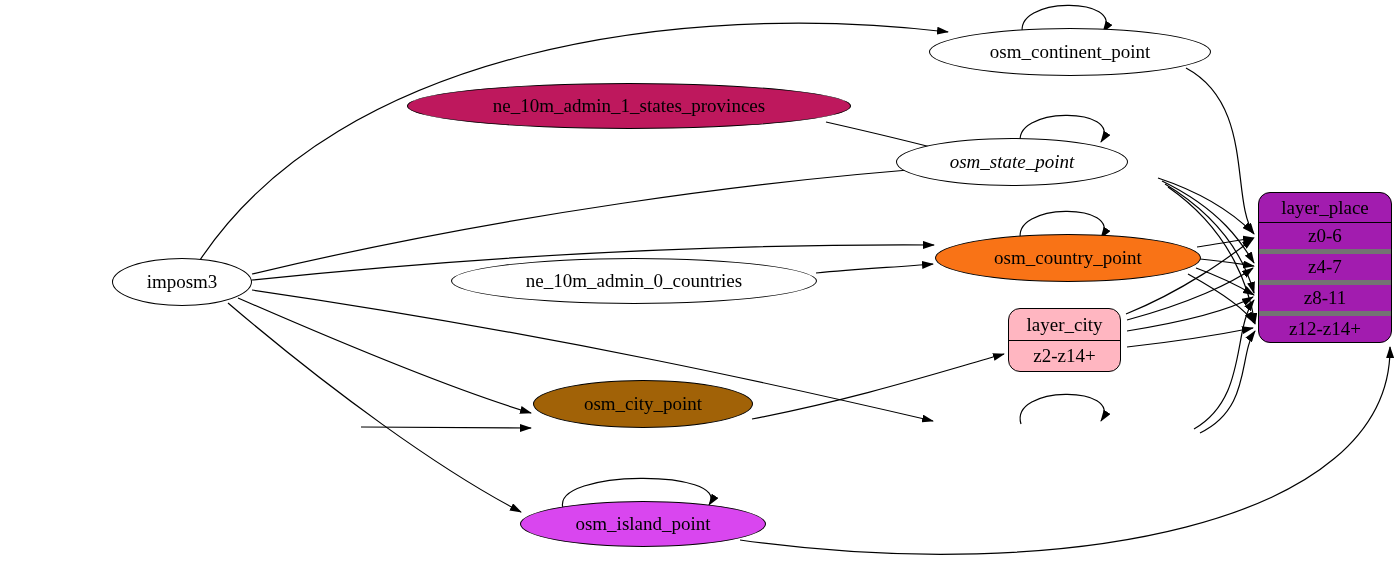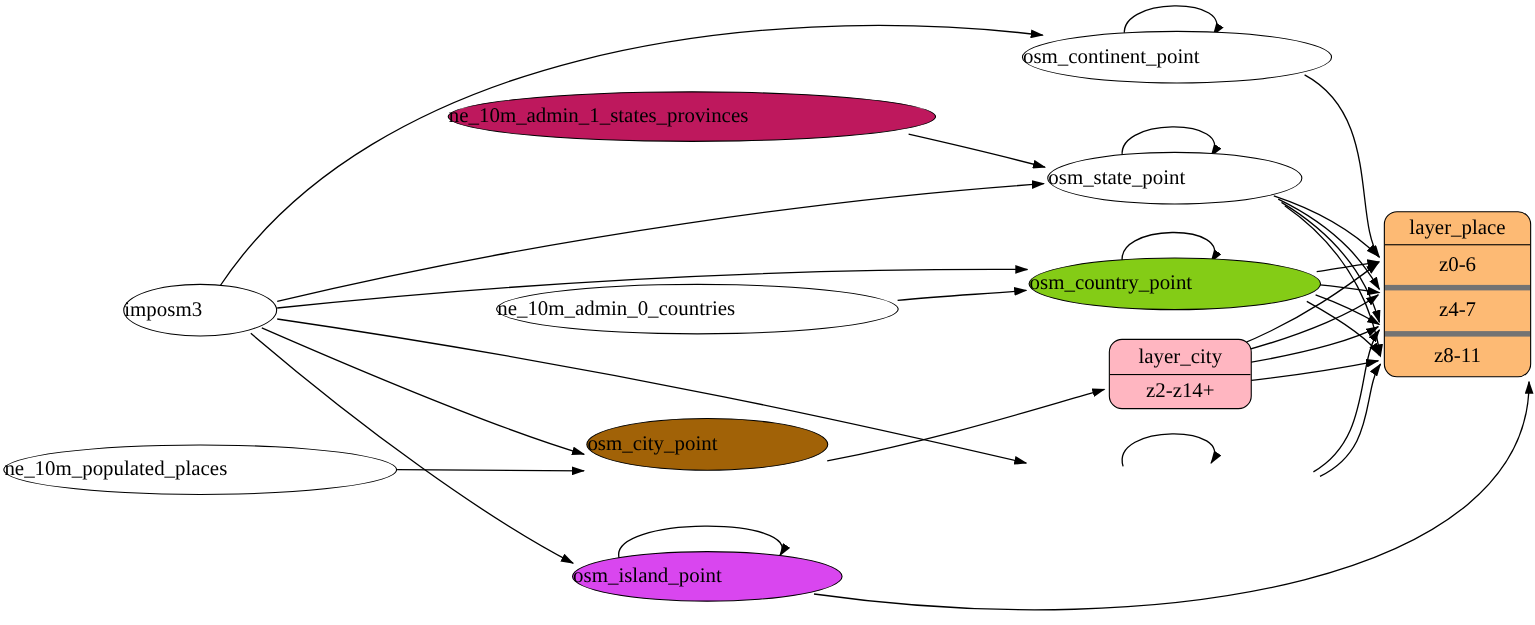--- a/index.html
+++ b/index.html
@@ -1,21 +1,21 @@
 <!DOCTYPE html>
 <html><head>
 <meta charset="utf-8">
 <style>
   html,body{margin:0;padding:0;background:#ffffff;}
   #stage{position:relative;width:1395px;height:568px;background:#ffffff;
          font-family:"Liberation Serif",serif;color:#000;overflow:hidden;}
   #edges{position:absolute;left:0;top:0;}
   .edge{fill:none;stroke:#000;stroke-width:1.2px;}
   .ellipse-node{position:absolute;border:1px solid #000;border-radius:50%;
-         background:#fff;display:flex;align-items:center;
+         background:#fff;display:flex;align-items:center;justify-content:center;
          font-size:19px;white-space:nowrap;box-sizing:border-box;}
   .record-node{position:absolute;border:1px solid #000;border-radius:12px;
          display:flex;flex-direction:column;box-sizing:border-box;
          font-size:19px;overflow:hidden;}
   .record-header{display:flex;align-items:center;justify-content:center;
          border-bottom:1px solid #000;box-sizing:border-box;}
   .record-row{flex:1;display:flex;align-items:center;justify-content:center;
          box-sizing:border-box;}
   .record-row + .record-row{border-top:5px solid #737373;}
 </style>
@@ -64,41 +64,39 @@
     </svg>
 <div class="ellipse-node" style="left: 112px; top: 258px; width: 140px; height: 48px; background: rgb(255, 255, 255);">
       <span>imposm3</span>
     </div>
     <div class="ellipse-node" style="left: 407px; top: 83px; width: 444px; height: 46px; background: #be185d;">
       <span>ne_10m_admin_1_states_provinces</span>
     </div>
     <div class="ellipse-node" style="left: 451px; top: 258px; width: 366px; height: 46px; background: rgb(255, 255, 255);">
       <span>ne_10m_admin_0_countries</span>
     </div>
-    <div class="ellipse-node" style="left: 3px; top: 404px; width: 358px; height: 46px; background: rgb(255, 255, 255);">
-      <span>ne_10m_populated_places</span>
-    </div>
     <div class="ellipse-node" style="left: 929px; top: 28px; width: 282px; height: 48px; background: rgb(255, 255, 255);">
       <span>osm_continent_point</span>
     </div>
-    <div class="ellipse-node" style="left: 952px; top: 138px; width: 232px; height: 48px; background: rgb(255, 255, 255);">
+    <div class="ellipse-node" style="left: 896px; top: 138px; width: 232px; height: 48px; background: rgb(255, 255, 255); font-style: italic;">
       <span>osm_state_point</span>
     </div>
-    <div class="ellipse-node" style="left: 935px; top: 234px; width: 266px; height: 48px; background: #84cc16;">
+    <div class="ellipse-node" style="left: 935px; top: 234px; width: 266px; height: 48px; background: #f97316;">
       <span>osm_country_point</span>
     </div>
     <div class="ellipse-node" style="left: 533px; top: 380px; width: 220px; height: 48px; background: #a16207;">
       <span>osm_city_point</span>
     </div>
     <div class="ellipse-node" style="left: 520px; top: 501px; width: 246px; height: 46px; background: #d946ef;">
       <span>osm_island_point</span>
     </div>
-    <div class="record-node" style="left: 1008px; top: 308px; width: 130px; height: 64px; background: rgb(255, 182, 193);">
+    <div class="record-node" style="left: 1008px; top: 308px; width: 113px; height: 64px; background: rgb(255, 182, 193);">
       <div class="record-header" style="flex: 0 0 32px;">layer_city</div>
       <div class="record-row">z2-z14+</div>
     </div>
-    <div class="record-node" style="left: 1258px; top: 192px; width: 134px; height: 151px; background: #fdba74;">
+    <div class="record-node" style="left: 1258px; top: 192px; width: 134px; height: 151px; background: #a21caf;">
       <div class="record-header" style="flex: 0 0 30px;">layer_place</div>
       <div class="record-row">z0-6</div>
       <div class="record-row">z4-7</div>
       <div class="record-row">z8-11</div>
+      <div class="record-row">z12-z14+</div>
     </div>
   </div>
 
 </body></html>

